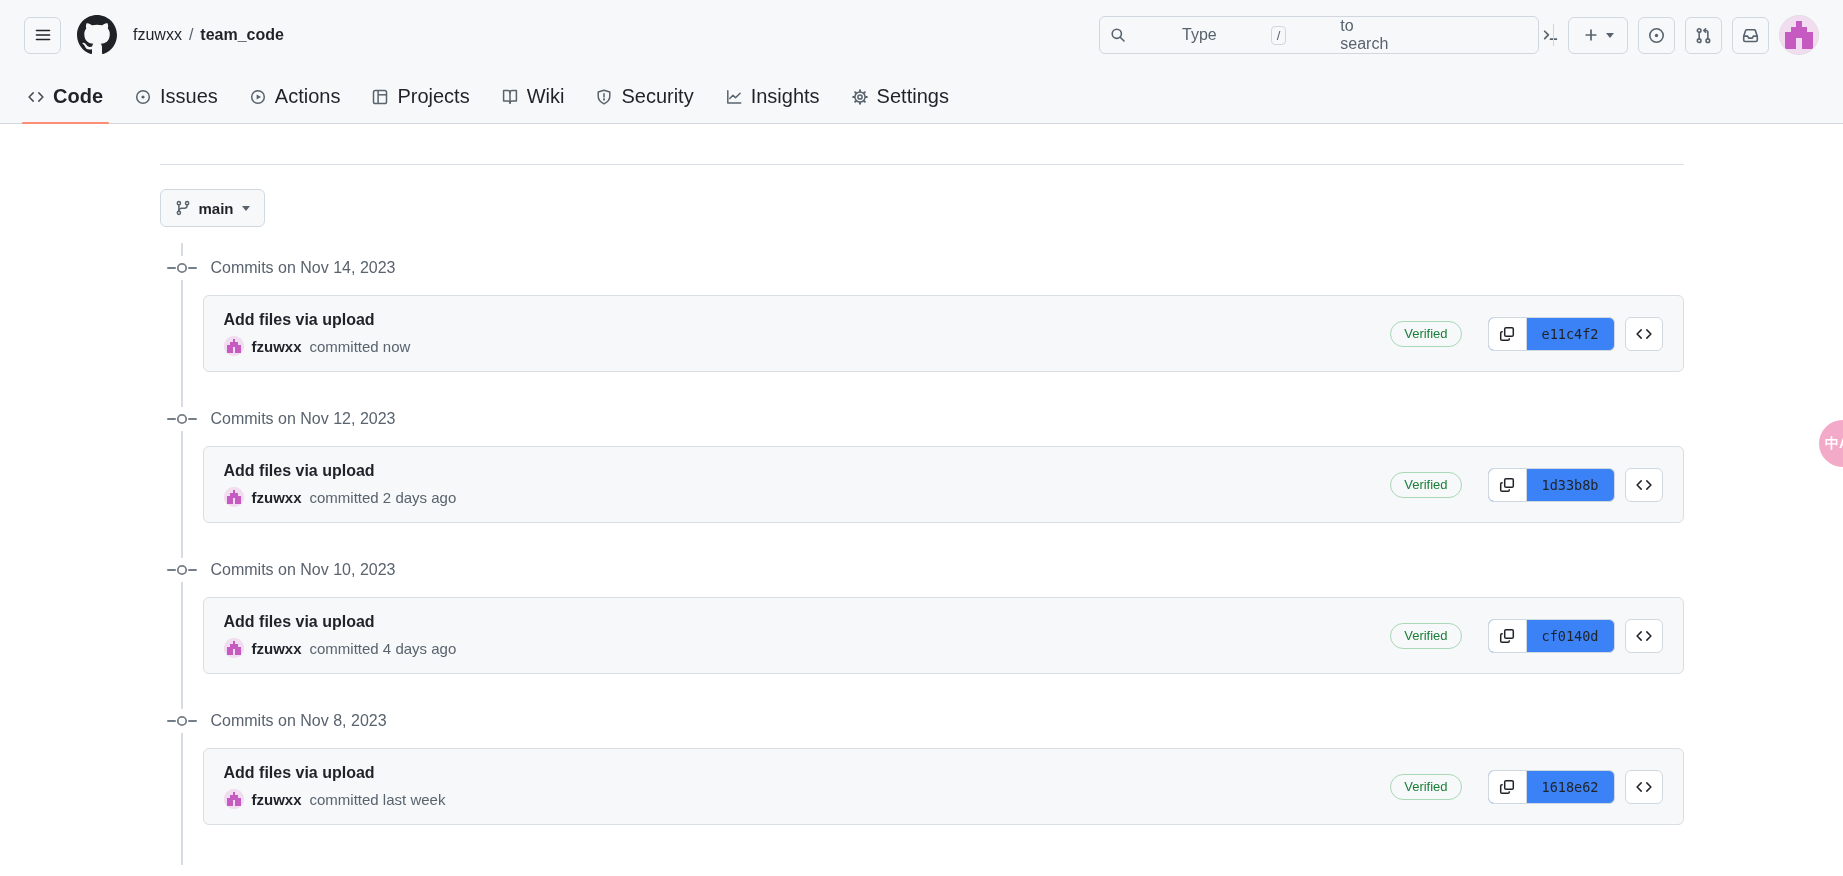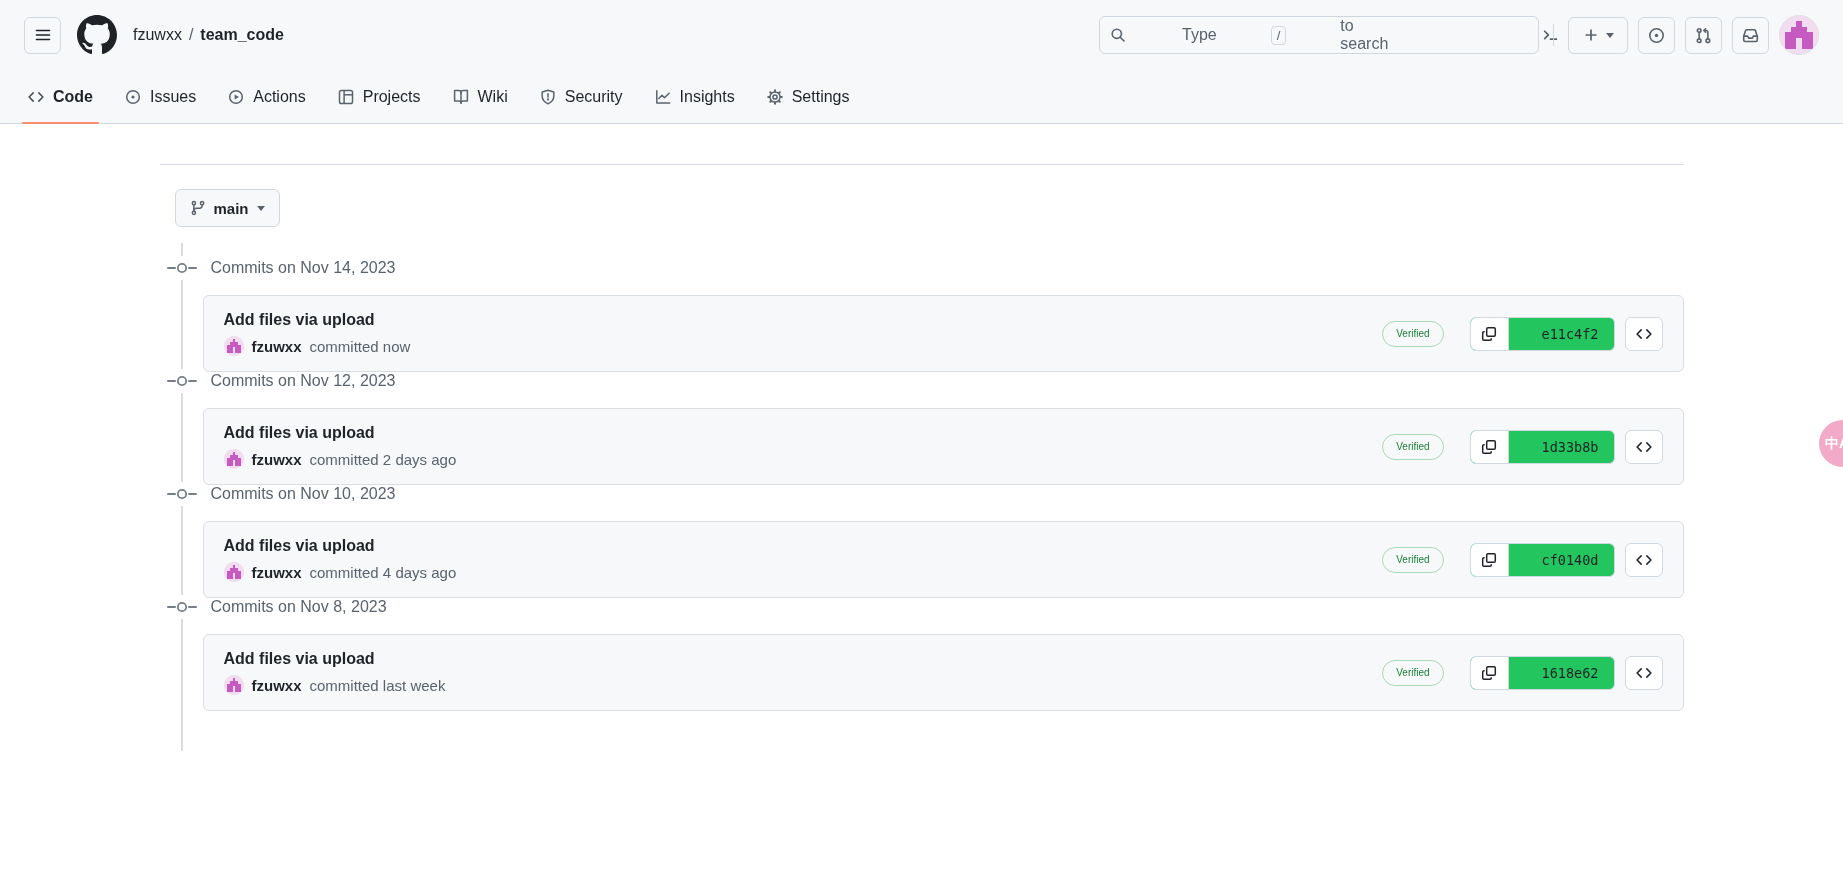--- a/index.html
+++ b/index.html
@@ -56,73 +56,73 @@
     border:1px solid #e3dce3; cursor:pointer; padding:0; background:#f2dcf0;
   }
 
   
   .nav {
     height:54px; background:#f6f8fa; border-bottom:1px solid #d0d7de;
     display:flex; align-items:stretch; padding:0 12px;
   }
   .tab {
     display:flex; align-items:center; gap:9px; padding:0 16px;
-    font-size:16px; color:#1f2328; cursor:pointer; position:relative;
+    font-size:20px; color:#1f2328; cursor:pointer; position:relative;
   }
   .tab.active { font-weight:700; }
   .tab.active::after {
     content:""; position:absolute; left:10px; right:10px; bottom:-1px;
     height:2px; border-radius:3px; background:#fd8c73;
   }
   .tab .ticon { color:#59636e; }
 
   
   .main { width:1524px; margin:0 auto; padding-top:40px; }
   .page-title { font-size:26px; font-weight:400; margin:0 0 14px 0; }
   .title-rule { border:none; border-top:1px solid #d8dee4; margin:0; }
 
   .branch-btn {
     margin-top:24px; display:inline-flex; align-items:center; gap:8px;
     height:38px; padding:0 14px; background:#f6f8fa; border:1px solid #d1d9e0;
-    border-radius:6px; font-size:15px; font-weight:700; color:#1f2328; cursor:pointer;margin-left:15px;
+    border-radius:6px; font-size:15px; font-weight:700; color:#1f2328; cursor:pointer;
   }
   .branch-btn .caret { border-top-color:#59636e; }
 
   .commits { position:relative; margin-top:32px; }
   .timeline {
     position:absolute; left:21px; top:-16px; bottom:-40px; width:2px; background:#d6dce2;
   }
   .group { margin-left:43px; position:relative; }
-  .group + .group { }
+  .group + .group { margin-top:38px; }
   .date-heading { position:relative; margin:0 0 18px 8px; font-size:16px; color:#59636e; }
   .node {
     position:absolute; left:-44px; top:50%; transform:translateY(-50%);
     width:30px; height:24px; background:#ffffff;
     display:flex; align-items:center; justify-content:center;
   }
 
   .card {
     display:flex; align-items:center; justify-content:space-between;
     background:#f6f8fa; border:1px solid #d9dee3; border-radius:6px;
     padding:14px 20px; min-height:77px;
   }
   .commit-title { font-size:16px; font-weight:700; color:#1f2328; margin:0 0 7px 0; cursor:pointer; }
   .author-row { display:flex; align-items:center; gap:8px; font-size:15px; color:#59636e; }
   .avatar-sm { width:20px; height:20px; border-radius:50%; overflow:hidden; background:#f2dcf0; cursor:pointer; }
   .author-name { font-weight:700; color:#1f2328; cursor:pointer; }
 
   .meta { display:flex; align-items:center; }
   .verified {
     height:26px; display:flex; align-items:center; padding:0 13px;
-    border:1px solid #a9d8b6; border-radius:999px; color:#1a7f37; font-size:10px;
+    border:1px solid #a9d8b6; border-radius:999px; color:#1a7f37; font-size:13px;
     margin-right:26px; background:transparent; cursor:pointer;
   }
   .hash-group {
-    display:flex; align-items:stretch; height:34px; background:#22c55e;
-    border:1px solid #d1d9e0; border-radius:6px; overflow:hidden;gap:18px;
+    display:flex; align-items:stretch; height:34px; background:#3b82f6;
+    border:1px solid #d1d9e0; border-radius:6px; overflow:hidden;
   }
   .copy-btn {
     width:38px; display:flex; align-items:center; justify-content:center;
     border:none; border-right:1px solid #d1d9e0; background:#fff; color:#1f2328; cursor:pointer;
   }
   .hash {
     display:flex; align-items:center; padding:0 15px;
     font-family:"DejaVu Sans Mono", monospace; font-size:13.5px; color:#1f2328; cursor:pointer;
   }
   .browse-btn {

